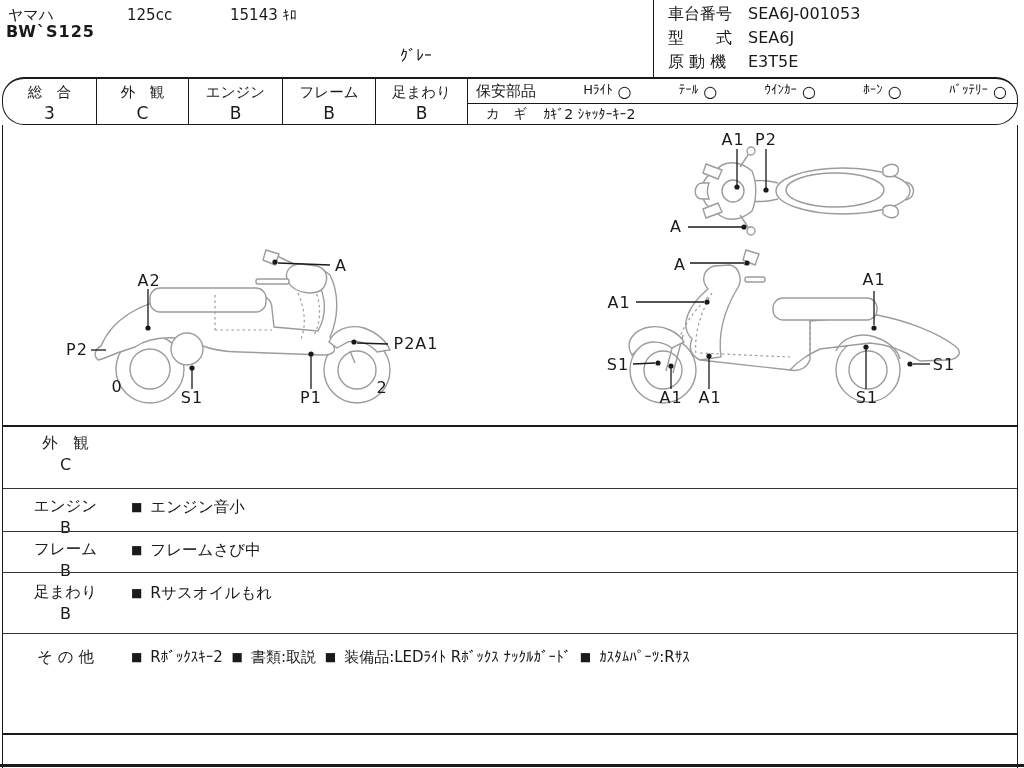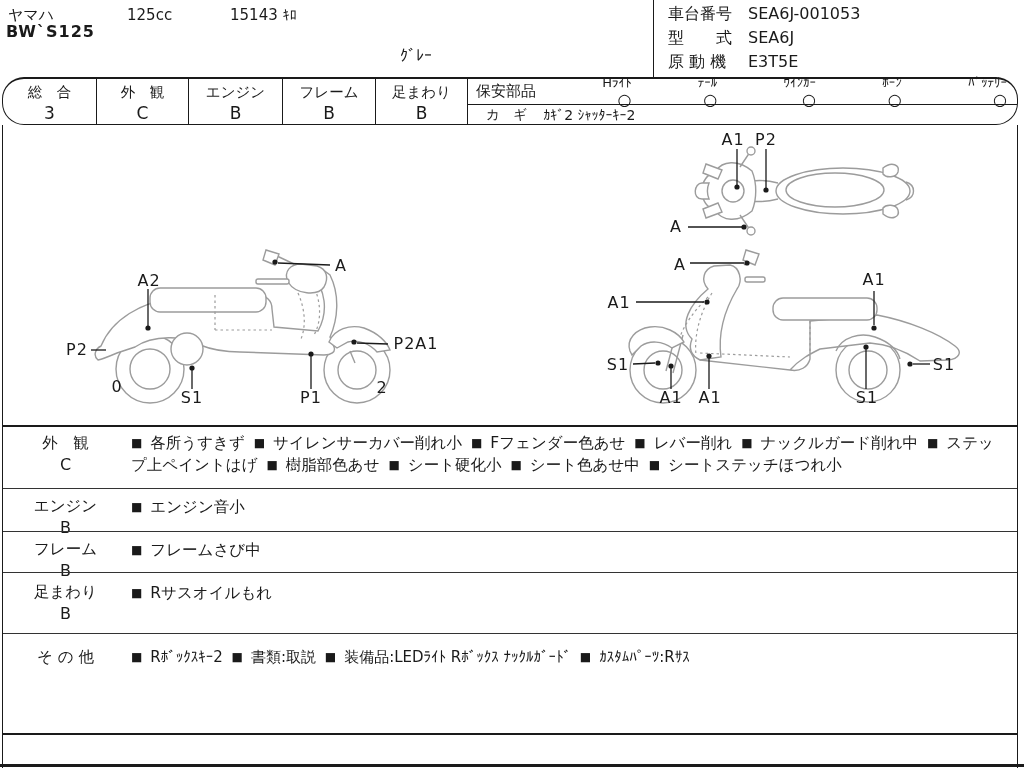--- a/index.html
+++ b/index.html
@@ -24,21 +24,21 @@
   .ratings{left:2px;top:77px;width:1016px;height:48px;box-sizing:border-box;
     border-top:2px solid #1a1a1a;border-bottom:1.5px solid #1a1a1a;border-left:1.5px solid #1a1a1a;border-right:1.5px solid #1a1a1a;
     display:flex;border-radius:22px;}
   .rcell{border-right:1.5px solid #1a1a1a;box-sizing:border-box;text-align:center;}
   .rcell .rl{font-size:14.5px;line-height:22px;padding-top:2px;}
   .rcell .rv{font-size:17px;line-height:20px;}
   .safety{flex:1;display:flex;flex-direction:column;box-sizing:border-box;}
   .saf-row1{height:26px;border-bottom:1.5px solid #1a1a1a;display:flex;align-items:center;
     padding:0 10px 0 8px;box-sizing:border-box;justify-content:space-between;}
   .saf-title{font-size:15px;white-space:nowrap;}
-  .saf-item{font-size:13px;white-space:nowrap;display:flex;align-items:flex-end;flex-direction:column;}
+  .saf-item{font-size:13px;white-space:nowrap;display:flex;align-items:flex-start;}
   .saf-item .mark{font-size:16px;margin-left:5px;font-weight:bold;}
   .saf-row2{height:20px;display:flex;align-items:center;font-size:13.5px;padding-left:18px;}
   .saf-row2 .keyval{margin-left:16px;font-size:14px;}
   
   .diagram{left:2px;top:125px;width:1016px;height:300px;box-sizing:border-box;
     border-left:1.5px solid #1a1a1a;border-right:1.5px solid #1a1a1a;}
   .diagram svg{display:block;}
   .sk{stroke:#9c9c9c;stroke-width:1.4;fill:none;}
   .skf{stroke:#9c9c9c;stroke-width:1.4;fill:#ffffff;}
   .skd{stroke:#9c9c9c;stroke-width:1.2;fill:none;stroke-dasharray:2.5 3;}
@@ -258,32 +258,20 @@
     </svg>
   </div>
 
   <div class="abs comments">
 
     <div class="crow thick" style="height:63px;">
       <div class="clabel" style="padding-top:5px;">
         <div class="nm">外　観</div>
         <div class="gr">C</div>
       </div>
-      <div class="cbody" style="padding-top:5px;">
-        <span class="ci">各所うすきず</span>
-        <span class="ci">サイレンサーカバー削れ小</span>
-        <span class="ci">Fフェンダー色あせ</span>
-        <span class="ci">レバー削れ</span>
-        <span class="ci">ナックルガード削れ中</span>
-        <span class="ci">ステップ上ペイントはげ</span>
-        <span class="ci">樹脂部色あせ</span>
-        <span class="ci">シート硬化小</span>
-        <span class="ci">シート色あせ中</span>
-        <span class="ci">シートステッチほつれ小</span>
-      </div>
     </div>
 
     <div class="crow thin" style="height:43px;">
       <div class="clabel" style="padding-top:6px;">
         <div class="nm">エンジン</div>
         <div class="gr">B</div>
       </div>
       <div class="cbody" style="padding-top:7px;">
         <span class="ci">エンジン音小</span>
       </div>

